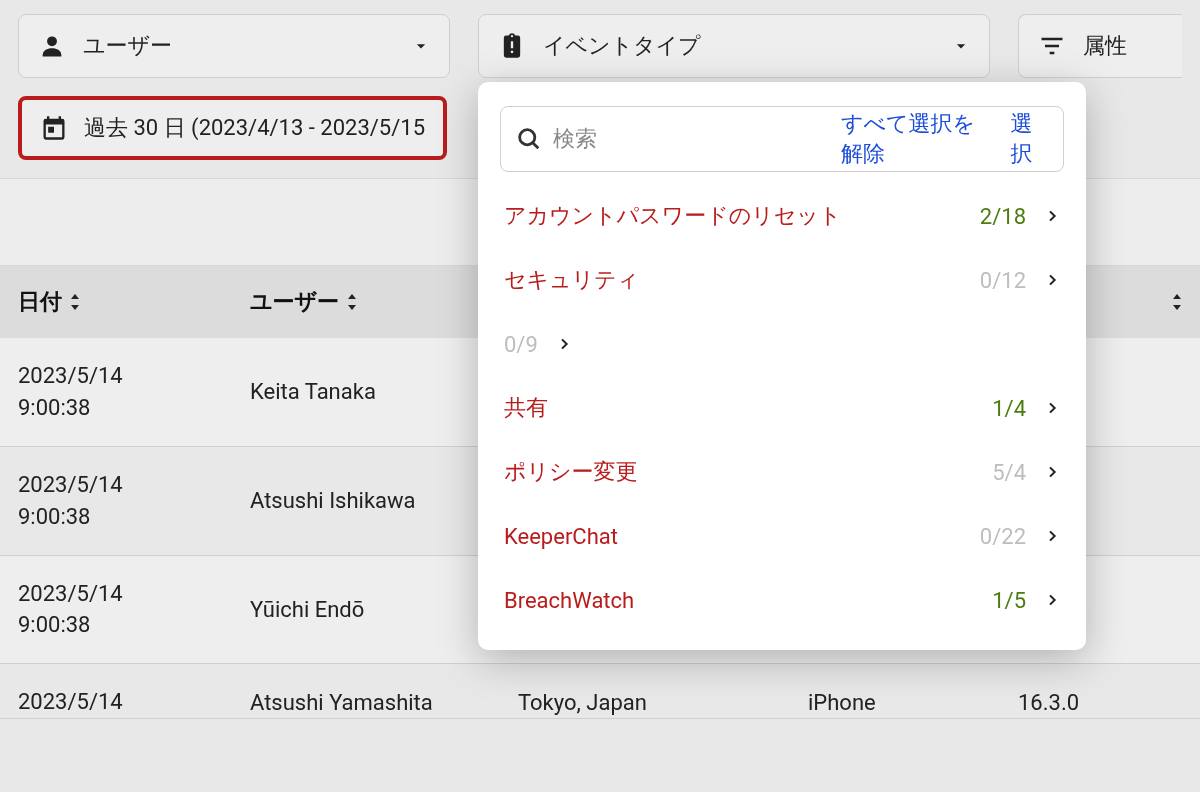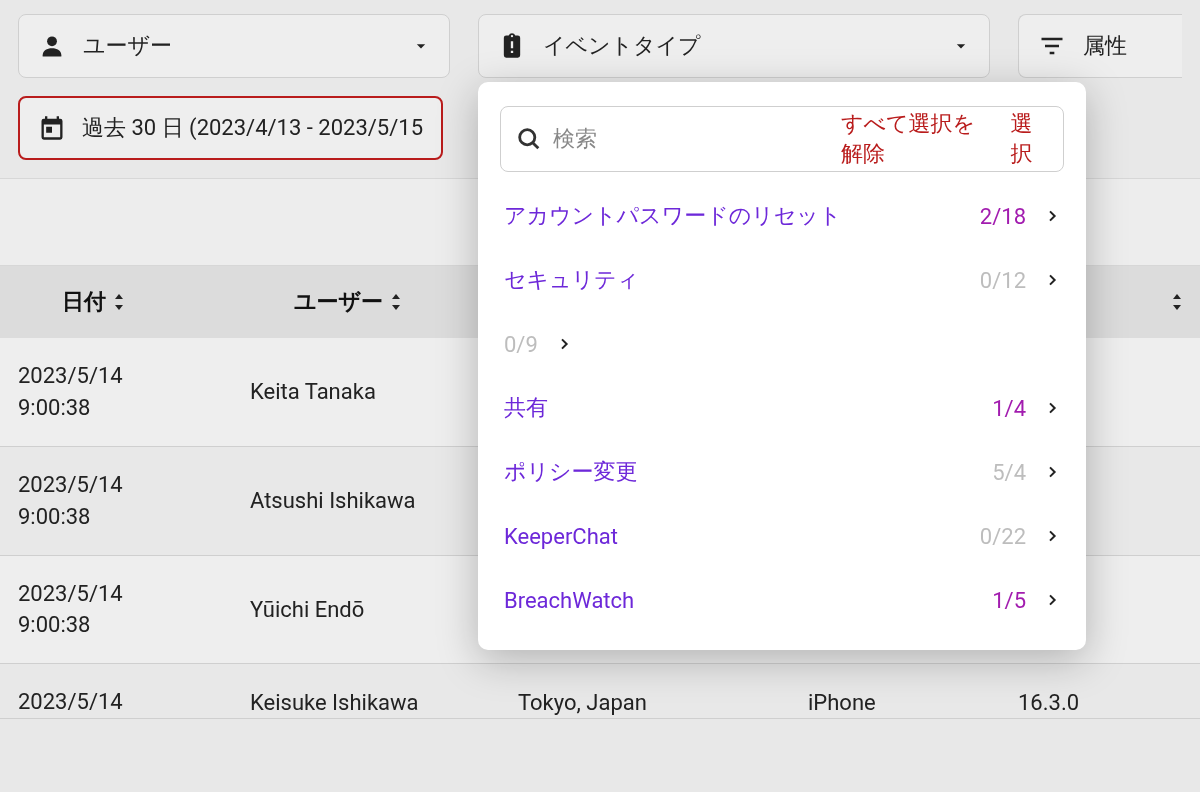--- a/index.html
+++ b/index.html
@@ -33,40 +33,40 @@
 .filter-chip.attr { flex: 1; min-width: 0; border-right: none; border-top-right-radius: 0; border-bottom-right-radius: 0; text-align: right; }
 .filter-chip .icon { width: 30px; height: 30px; display: flex; align-items: center; justify-content: center; margin-right: 16px; }
 .filter-chip .label { font-size: 22px; color: #222; }
 .filter-chip .chev { position: absolute; right: 18px; }
 .chev-down svg { width: 20px; height: 20px; }
 .date-row { padding: 18px 18px 18px 18px; }
 .date-chip {
   display: inline-flex;
   align-items: center;
   background: #eeeeee;
-  border: 2px solid #b91c1c;
+  border: 4px solid #b91c1c;
   border-radius: 8px;
   height: 64px;
   padding: 0 18px;
   cursor: pointer;
 }
 .date-chip .icon { margin-right: 16px; }
 .date-chip .label { font-size: 22px; color: #222; }
 .spacer-bar { height: 88px; background: #ededed; border-top: 1px solid #d7d7d7; border-bottom: 1px solid #d7d7d7; }
 .table-head {
   display: flex;
   align-items: center;
   height: 72px;
   background: #dcdcdc;
   padding: 0 18px;
 }
 .th { display: flex; align-items: center; font-size: 22px; font-weight: 700; color: #111; }
 .th .sort { margin-left: 8px; display: flex; flex-direction: column; line-height: 0; }
 .th .sort svg { width: 10px; height: 8px; }
-.col-date { width: 232px; margin-left: 44px; }
+.col-date { width: 232px; }
 .col-user { width: 268px; }
 .col-loc { width: 290px; }
 .col-dev { width: 210px; }
 .col-ver { flex: 1; }
 .table-body .row {
   display: flex;
   align-items: center;
   border-bottom: 1px solid #cfcfcf;
   padding: 22px 18px;
   font-size: 22px;
@@ -96,32 +96,32 @@
   border-radius: 8px;
   height: 66px;
   padding: 0 14px;
 }
 .dd-search-row .sicon { width: 28px; height: 28px; margin-right: 10px; }
 .dd-search-row input {
   border: none; outline: none; font-size: 22px; flex: 1; color: #555; background: transparent;
 }
 .dd-search-row input::placeholder { color: #888; }
 .dd-actions { display: flex; gap: 14px; }
-.dd-actions a { color: #b91c1c; font-size: 22px; text-decoration: none; cursor: pointer; }
+.dd-actions a { color: #1d4ed8; font-size: 22px; text-decoration: none; cursor: pointer; }
 .dd-item {
   display: flex;
   align-items: center;
   height: 64px;
   padding: 0 26px;
   cursor: pointer;
 }
-.dd-item .name { font-size: 22px; color: #6d28d9; flex: 1; }
+.dd-item .name { font-size: 22px; color: #b91c1c; flex: 1; }
 .dd-item .count { font-size: 22px; margin-right: 18px; }
 .dd-item .count.muted { color: #bdbdbd; }
-.dd-item .count.active { color: #a21caf; }
+.dd-item .count.active { color: #4d7c0f; }
 .dd-item .arrow svg { width: 16px; height: 16px; }
 svg { display: block; }
 </style>
 </head>
 <body>
 
 <div class="filter-row">
   <div class="filter-chip user">
     <span class="icon">
       <svg viewBox="0 0 24 24" width="28" height="28" fill="#222">
@@ -240,21 +240,21 @@
     <div class="cell-user">Yūichi Endō</div>
     <div class="cell-loc"></div>
     <div class="cell-dev"></div>
     <div class="cell-ver"></div>
   </div>
   <div class="row" style="padding-bottom:0">
     <div class="cell-date">
       <div>2023/5/14</div>
         <div></div>
     </div>
-    <div class="cell-user">Keisuke Ishikawa</div>
+    <div class="cell-user">Atsushi Yamashita</div>
     <div class="cell-loc">Tokyo, Japan</div>
     <div class="cell-dev">iPhone</div>
     <div class="cell-ver">16.3.0</div>
   </div>
 </div>
 
 <div class="dropdown">
   <div class="dd-search-row">
     <span class="sicon">
       <svg viewBox="0 0 24 24" width="28" height="28" fill="none" stroke="#333" stroke-width="2.4">

